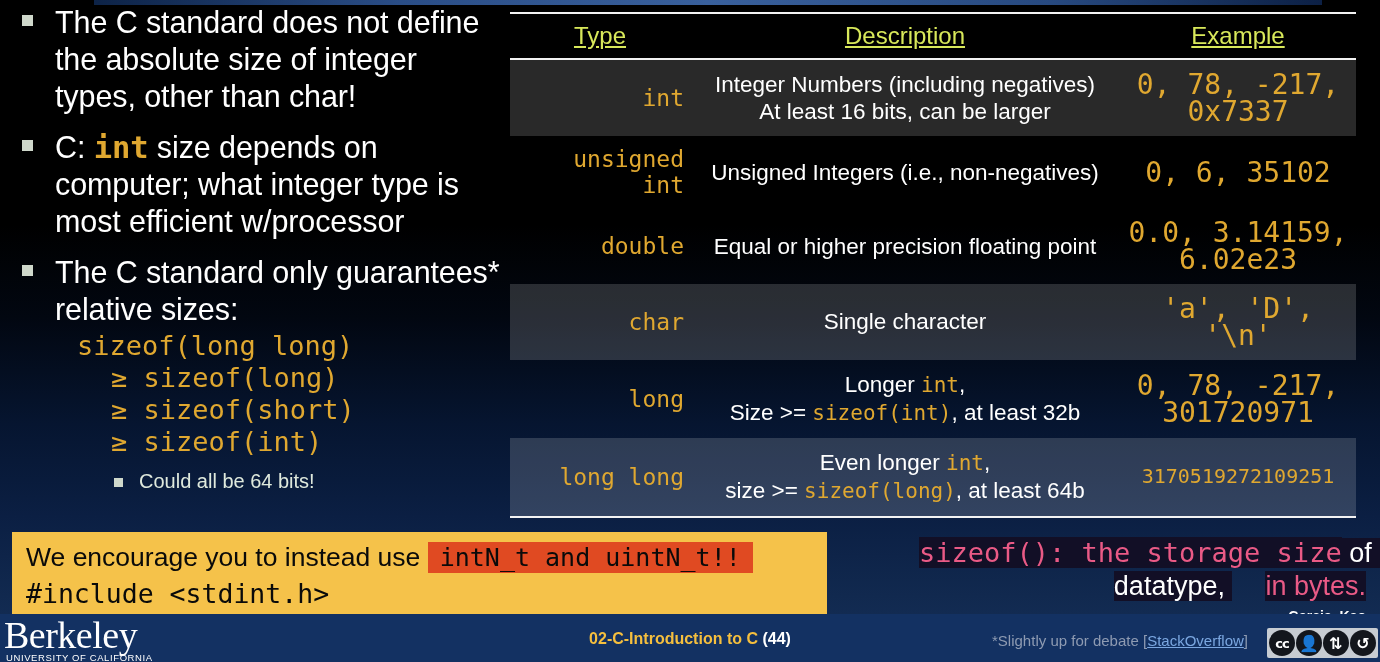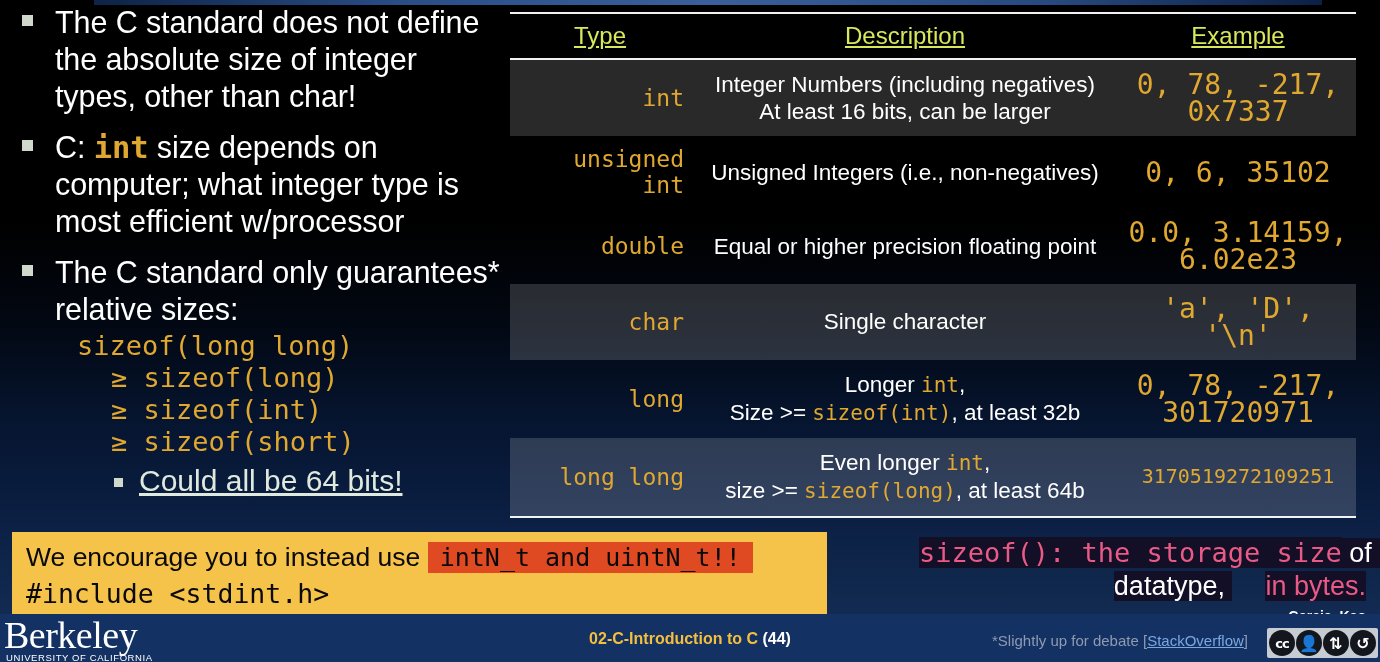--- a/index.html
+++ b/index.html
@@ -65,23 +65,22 @@
     margin-left: 96px; margin-top: 6px;
   }
   .sub-mark {
     flex: 0 0 auto;
     width: 9px; height: 9px;
     background: #cfd8cb;
     margin: 14px 16px 0 0;
   }
   .sub-txt {
     color: #dfe9dd;
-    font-size: 30px;
+    font-size: 20px;
     line-height: 34px;
-    text-decoration: underline;
   }
 
   
   #tbl-wrap {
     position: absolute; left: 510px; top: 12px; width: 846px; height: 506px;
   }
   table#typetable {
     width: 100%; height: 100%;
     border-collapse: collapse;
     table-layout: fixed;
@@ -242,22 +241,22 @@
     </div>
 
     <div class="bul" style="margin-bottom:2px;">
       <span class="bul-mark"></span>
       <span class="bul-txt">The C standard only guarantees* relative sizes:</span>
     </div>
 
     <div class="codeblock">
       <span>sizeof(long long)</span>
       <span class="ind">≥ sizeof(long)</span>
+      <span class="ind">≥ sizeof(short)</span>
       <span class="ind">≥ sizeof(int)</span>
-      <span class="ind">≥ sizeof(short)</span>
     </div>
 
     <div class="sub-bul">
       <span class="sub-mark"></span>
       <span class="sub-txt">Could all be 64 bits!</span>
     </div>
   </div>
 
   <div id="tbl-wrap">
     <table id="typetable">

